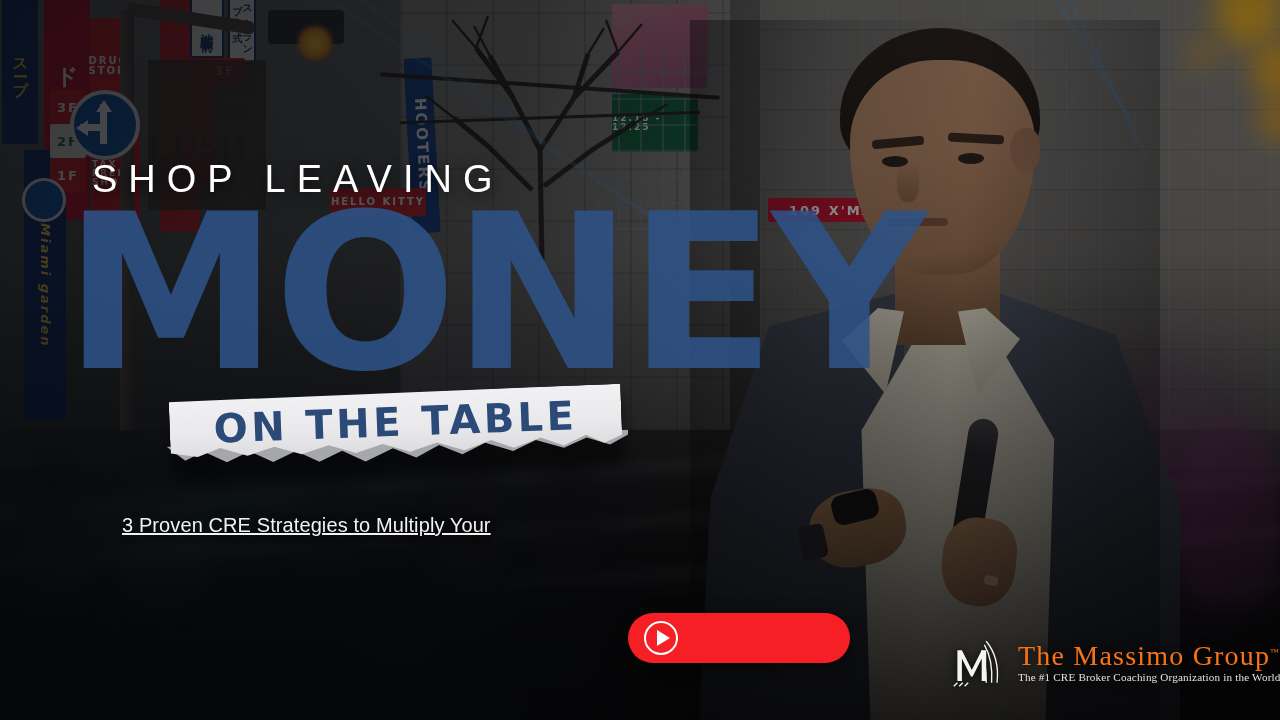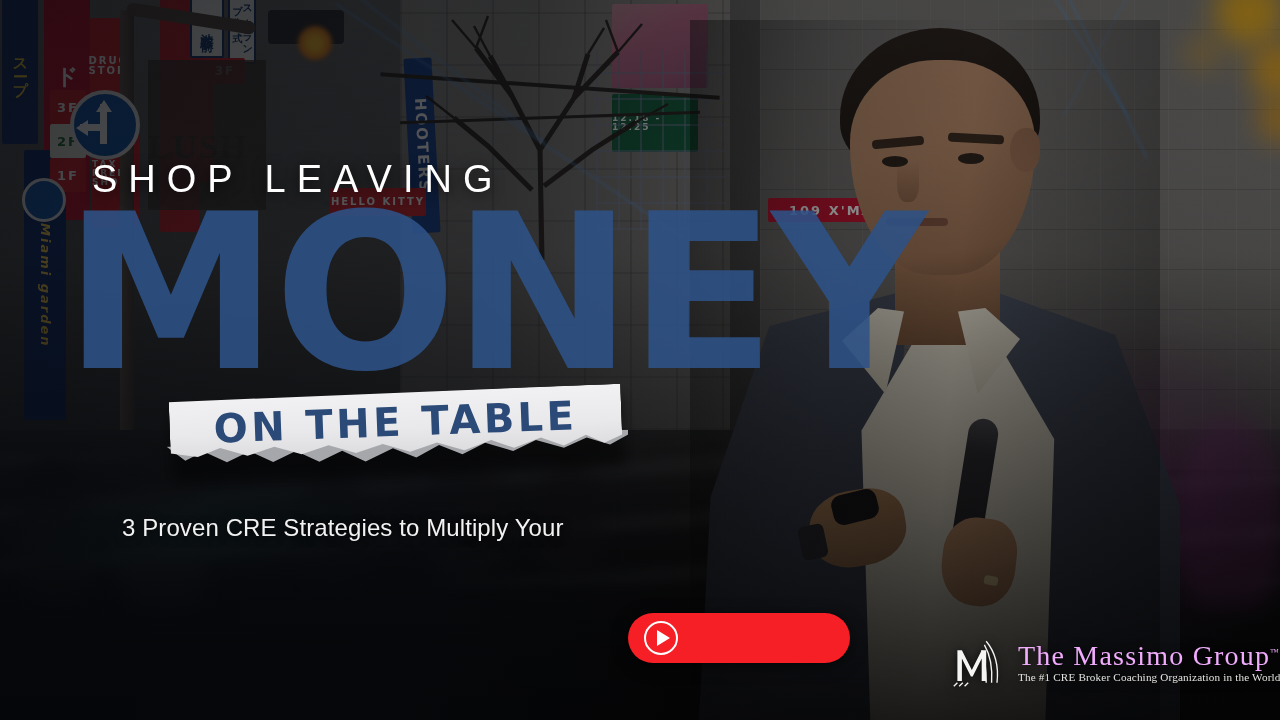--- a/index.html
+++ b/index.html
@@ -248,23 +248,24 @@
     position:absolute; left:0; top:3px; width:452px; height:54px;
     display:flex; align-items:center; justify-content:center;
     font-family:"DejaVu Sans", sans-serif;
     font-size:40px; font-weight:700; color:#2b4a77;
     letter-spacing:3.5px; white-space:nowrap;
   }
 
   .subtitle{
     position:absolute; left:122px; top:512px;
     width:530px;
-    font-size:24px; font-weight:400; color:#f2f2f2;
+    font-size:20px; font-weight:400; color:#f2f2f2;
     line-height:1.32; letter-spacing:.1px;
     text-shadow:0 2px 10px rgba(0,0,0,.7);
+    text-decoration:underline;
   }
 
   
   .cta{
     position:absolute; left:628px; top:613px;
     width:222px; height:50px;
     background:#f61f26;
     border-radius:25px;
     display:flex; align-items:center; gap:12px;
     padding-left:16px;
@@ -291,21 +292,21 @@
   
   .logo{
     position:absolute; left:952px; top:634px;
     display:flex; align-items:center; gap:12px;
     filter:drop-shadow(0 1px 5px rgba(0,0,0,.8));
   }
   .logo-mark{ width:54px; height:56px; flex:0 0 auto; }
   .logo-words{ display:flex; flex-direction:column; }
   .logo-name{
     font-family:"Liberation Serif", serif;
-    font-size:28px; color:#f0abfc; letter-spacing:1.2px;
+    font-size:28px; color:#f97316; letter-spacing:1.2px;
     line-height:1.05; white-space:nowrap;
   }
   .logo-tm{ font-size:9px; vertical-align:super; }
   .logo-tag{
     font-family:"Liberation Serif", serif;
     font-size:11.2px; color:#e3e3e0; letter-spacing:.15px;
     white-space:nowrap; margin-top:1px;
   }
 </style>
 </head>

